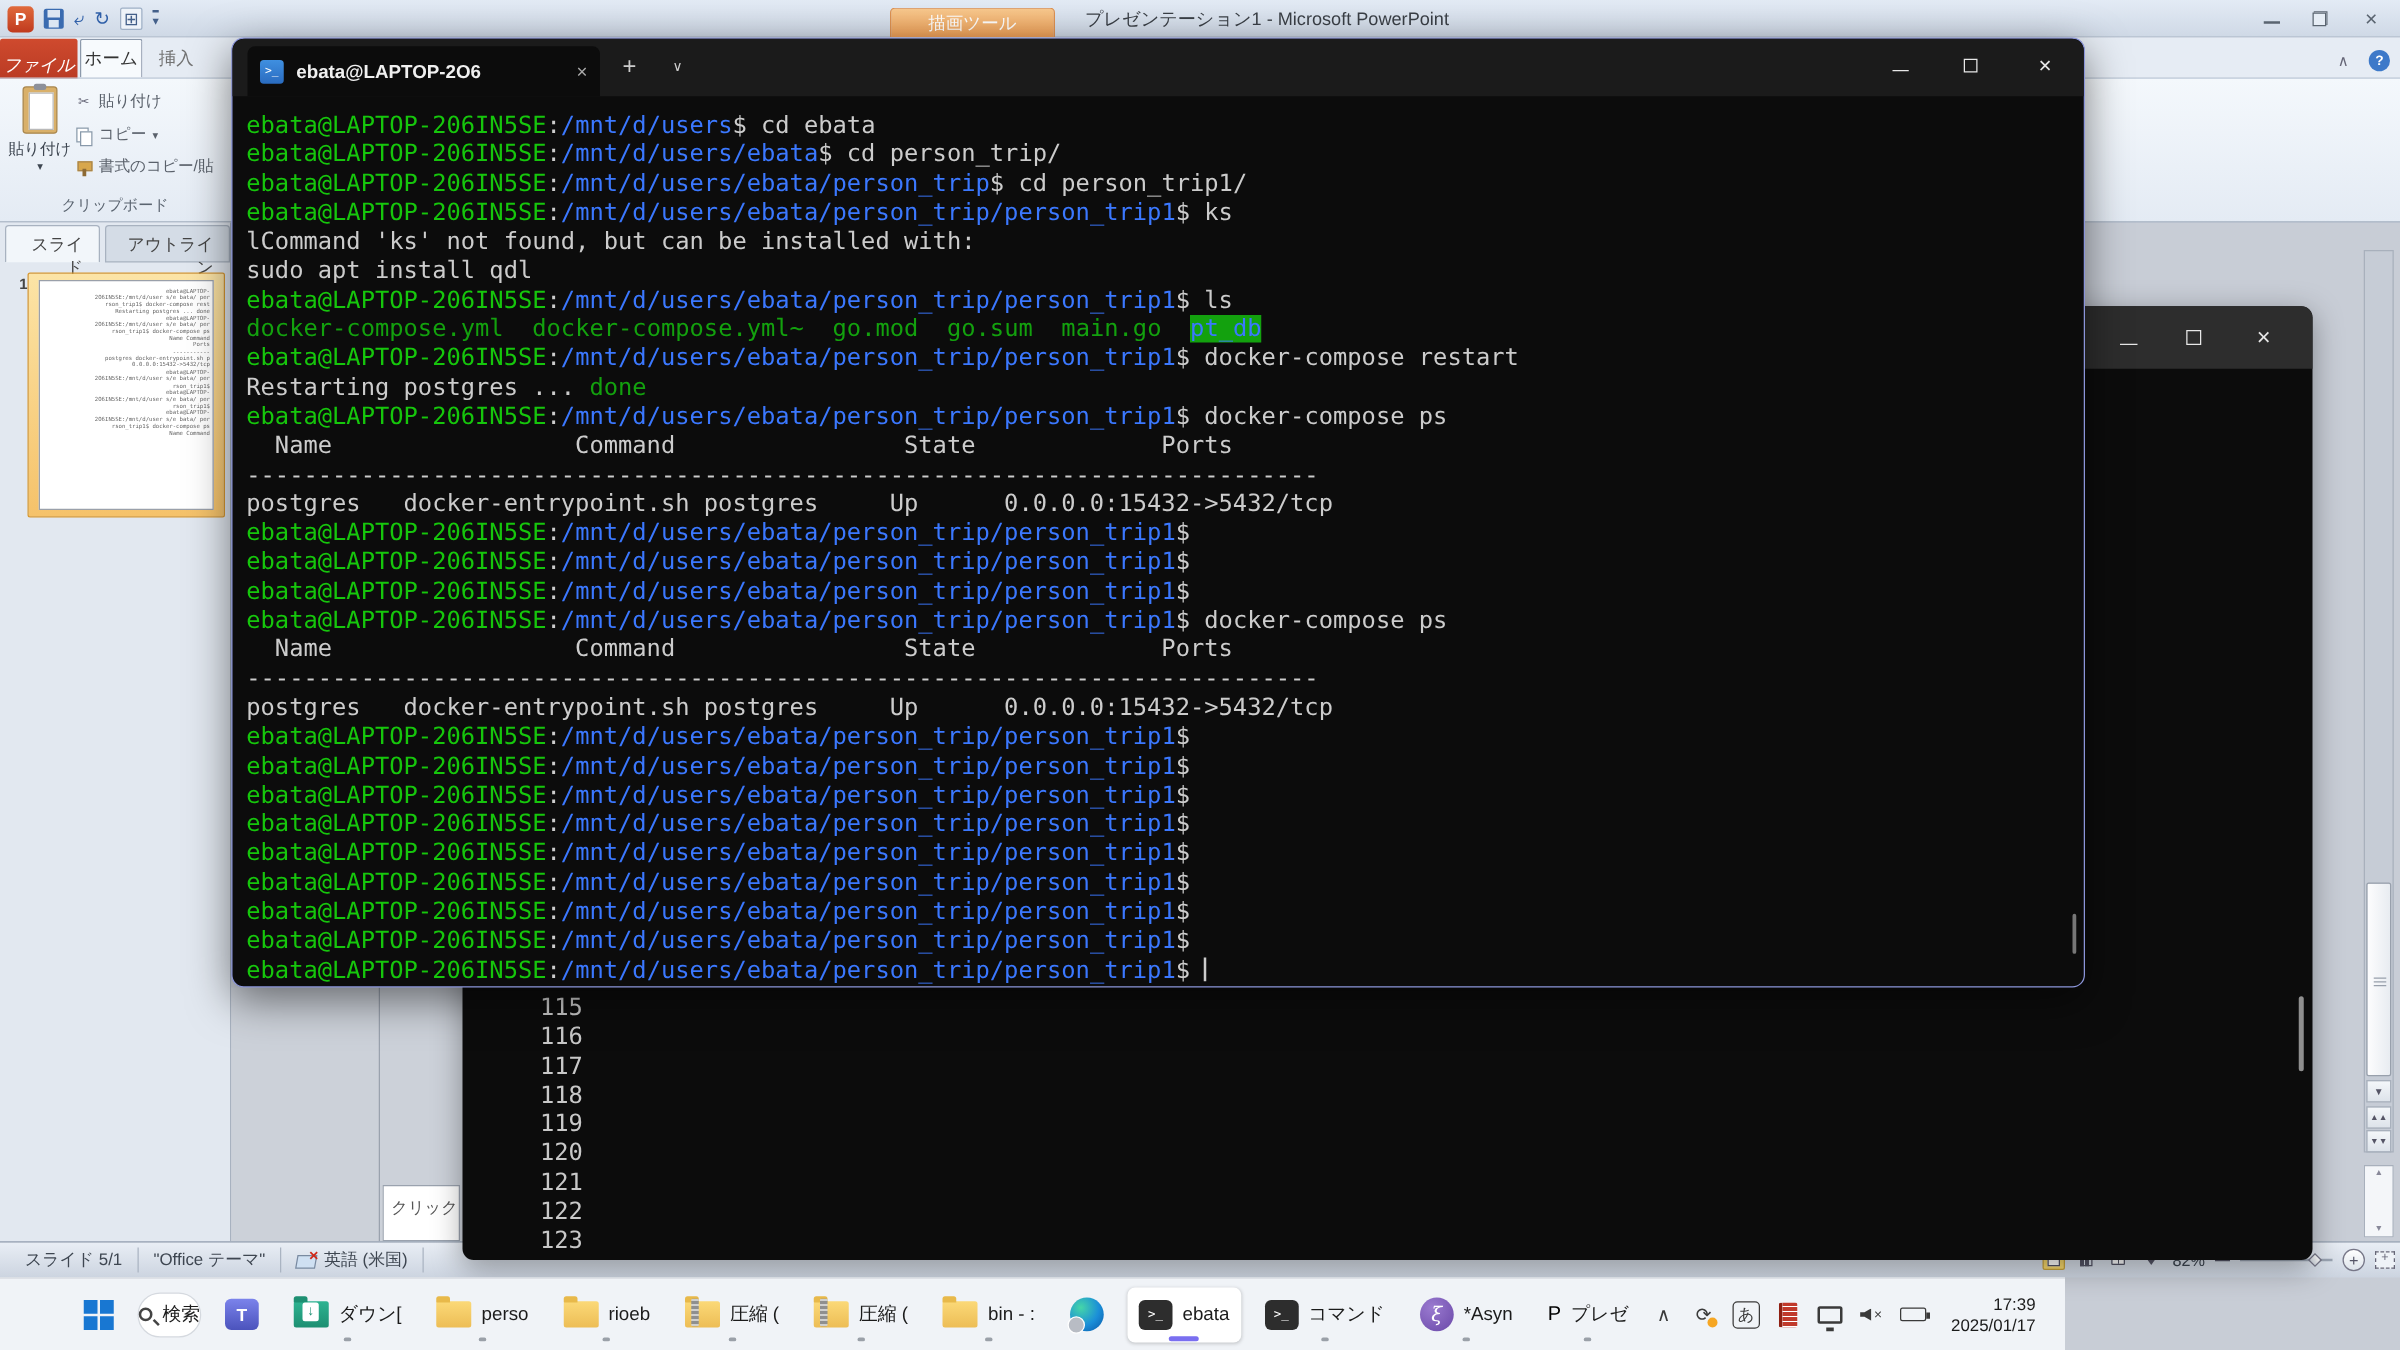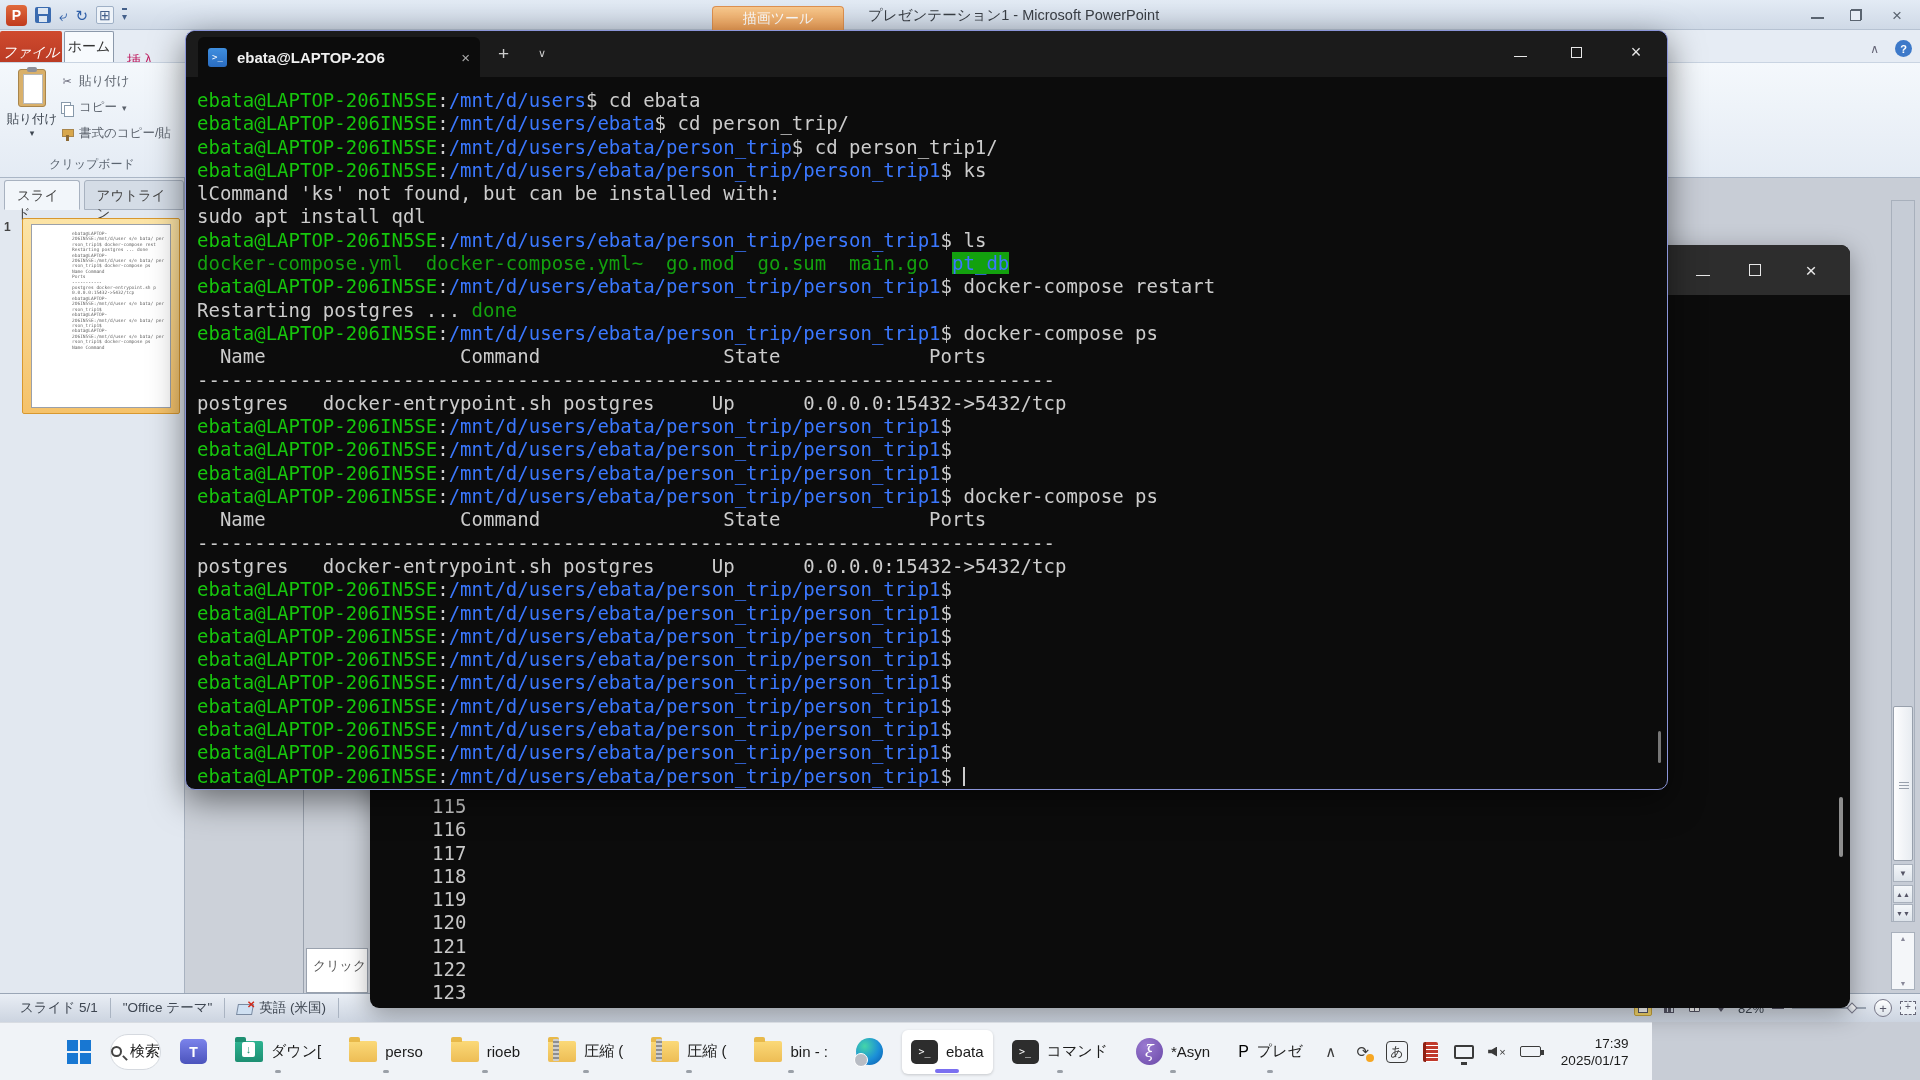--- a/index.html
+++ b/index.html
@@ -30,22 +30,22 @@
   .wc-restore{position:relative;width:12px;height:12px;}
   .wc-restore:before{content:"";position:absolute;right:0;top:0;width:9px;height:9px;border:1.5px solid #5a6470;background:#e6edf5;}
   .wc-restore:after{content:"";position:absolute;left:0;bottom:0;width:9px;height:9px;border:1.5px solid #5a6470;background:#e6edf5;}
   .wc-close{font-size:17px;line-height:1;}
 
   #ribbon-tabrow{position:absolute;left:0;top:30px;width:1920px;height:32px;background:#e6ecf4;}
   #tab-file{position:absolute;left:0;top:1px;width:62px;height:44px;background:linear-gradient(#cf4a2e,#b23520);
     color:#fff;font-size:14px;display:flex;align-items:center;justify-content:center;border-radius:2px 2px 0 0;font-style:italic;}
   #tab-home{position:absolute;left:64px;top:1px;width:50px;height:31px;background:#f7fafd;border:1px solid #8c99ab;border-bottom:none;
     color:#333;font-size:14px;display:flex;align-items:center;justify-content:center;border-radius:2px 2px 0 0;}
-  #tab-insert{position:absolute;left:116px;top:1px;width:50px;height:31px;color:#be185d;font-size:14px;
-    display:flex;align-items:center;justify-content:center;margin-top:14px;}
+  #tab-insert{position:absolute;left:116px;top:1px;width:50px;height:31px;color:#737373;font-size:14px;
+    display:flex;align-items:center;justify-content:center;}
   #ribbon-right-icons{position:absolute;right:8px;top:40px;display:flex;gap:16px;align-items:center;}
   .ribbon-collapse{color:#667;font-size:12px;}
   .help-btn{width:17px;height:17px;border-radius:50%;background:#3d79c9;color:#fff;font-size:11px;font-weight:bold;
     display:flex;align-items:center;justify-content:center;}
   #ribbon-body{position:absolute;left:0;top:62px;width:1920px;height:116px;
     background:linear-gradient(#f4f8fc,#e4ebf4);border-top:1px solid #c9d4e2;border-bottom:1px solid #aab6c6;}
   #grp-clipboard{position:absolute;left:0;top:0;width:184px;height:114px;}
   #paste-btn{position:absolute;left:6px;top:4px;width:52px;height:96px;text-align:center;}
   .ic-clipboard{margin:2px auto 0;width:28px;height:38px;background:#d9b06a;border:1px solid #a8854c;border-radius:3px;position:relative;}
   .ic-clipboard:before{content:"";position:absolute;left:8px;top:-3px;width:10px;height:5px;background:#8d9099;border-radius:2px;}
@@ -57,21 +57,21 @@
   .mi-cut{color:#667;}
   .mi-copy{position:relative;}
   .mi-copy:before{content:"";position:absolute;left:1px;top:1px;width:8px;height:10px;background:#fff;border:1px solid #8899aa;}
   .mi-copy:after{content:"";position:absolute;left:4px;top:4px;width:8px;height:10px;background:#fff;border:1px solid #8899aa;}
   .mi-paint{position:relative;}
   .mi-paint:before{content:"";position:absolute;left:2px;top:2px;width:10px;height:6px;background:#d8a74c;border:1px solid #a8854c;}
   .mi-paint:after{content:"";position:absolute;left:6px;top:8px;width:3px;height:6px;background:#8d6a34;}
   #grp-clipboard-label{position:absolute;left:0;top:93px;width:184px;text-align:center;font-size:12px;color:#5a6470;}
 
   
-  #slide-panel{position:absolute;left:0;top:178px;width:185px;height:815px;background:#e2e8f0;border-right:1px solid #a8b2c0;}
+  #slide-panel{position:absolute;left:0;top:178px;width:185px;height:815px;background:#e2e8f0;border-right:1px solid #a8b2c0;text-align:right;}
   .panel-tabs{position:absolute;left:0;top:2px;height:30px;display:flex;}
   .ptab{padding:6px 12px;font-size:13.5px;color:#444;border:1px solid #a8b2c0;background:#d4dce6;border-radius:3px 3px 0 0;margin-left:4px;}
   .ptab.active{background:#f2f6fa;border-bottom:1px solid #f2f6fa;}
   #thumb-row{position:absolute;left:4px;top:40px;display:flex;}
   #thumb-num{width:18px;font-size:12px;font-weight:bold;color:#444;padding-top:2px;}
   #thumb-frame{width:158px;height:196px;background:linear-gradient(#fce4a6,#f5c26a);border:1px solid #d8982f;border-radius:2px;padding:5px 8px;}
   #thumb-page{width:100%;height:100%;background:#fff;border:1px solid #9aa0aa;overflow:hidden;padding:6px 2px 2px 40px;}
   .thumb-line{font-size:4.5px;line-height:5.4px;color:#666;white-space:nowrap;font-family:"DejaVu Sans Mono",monospace;}
 
   

